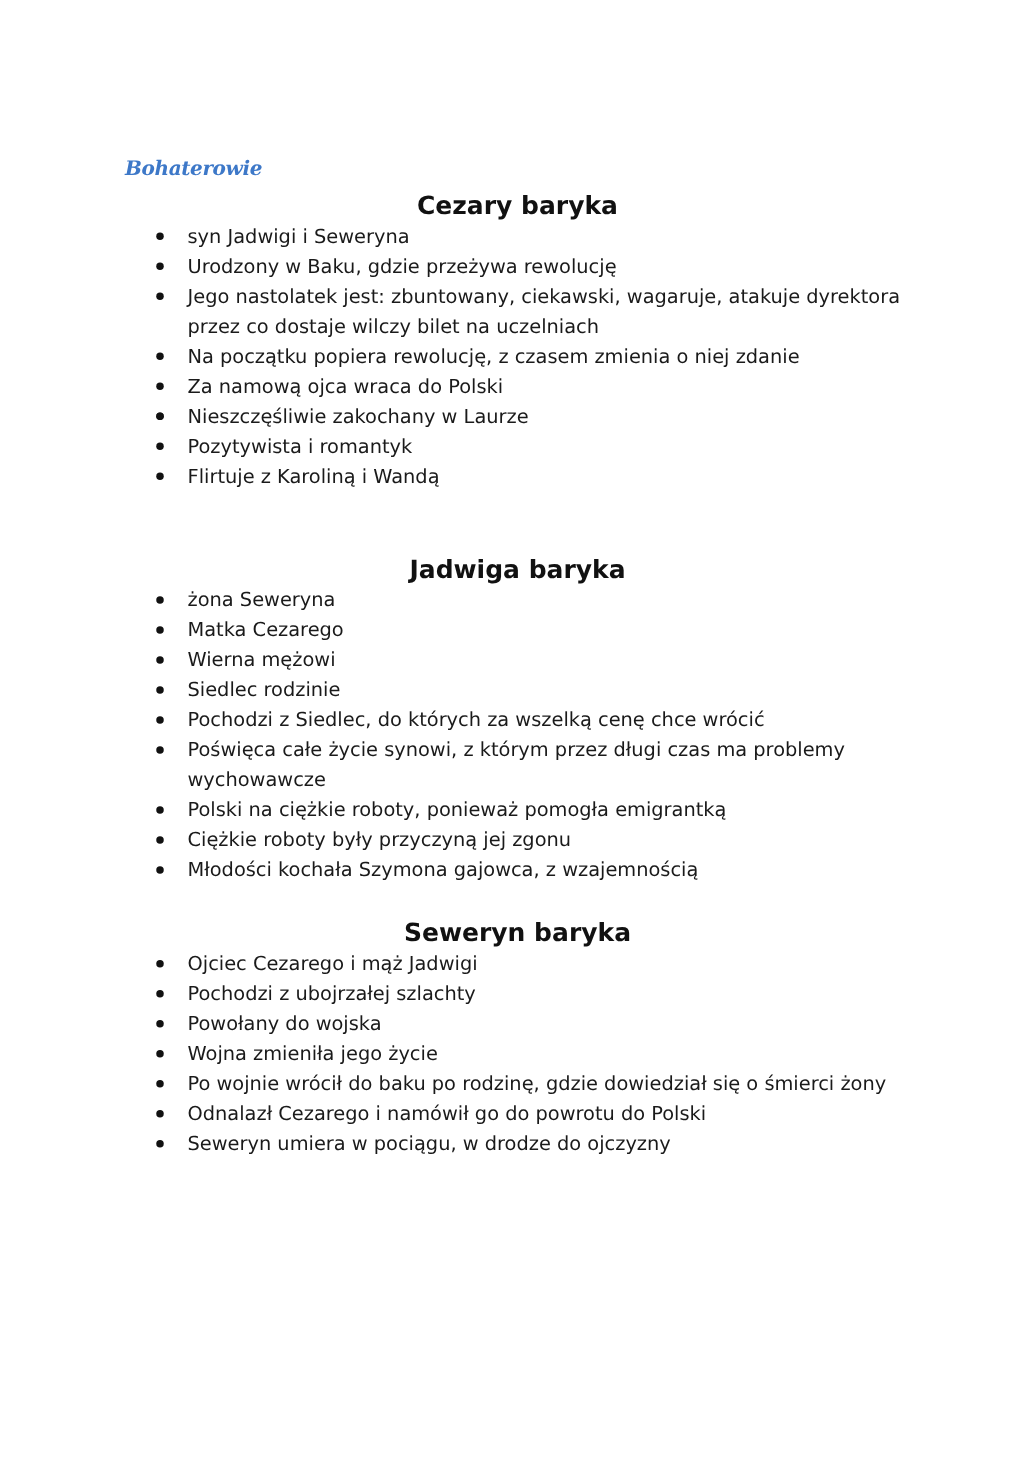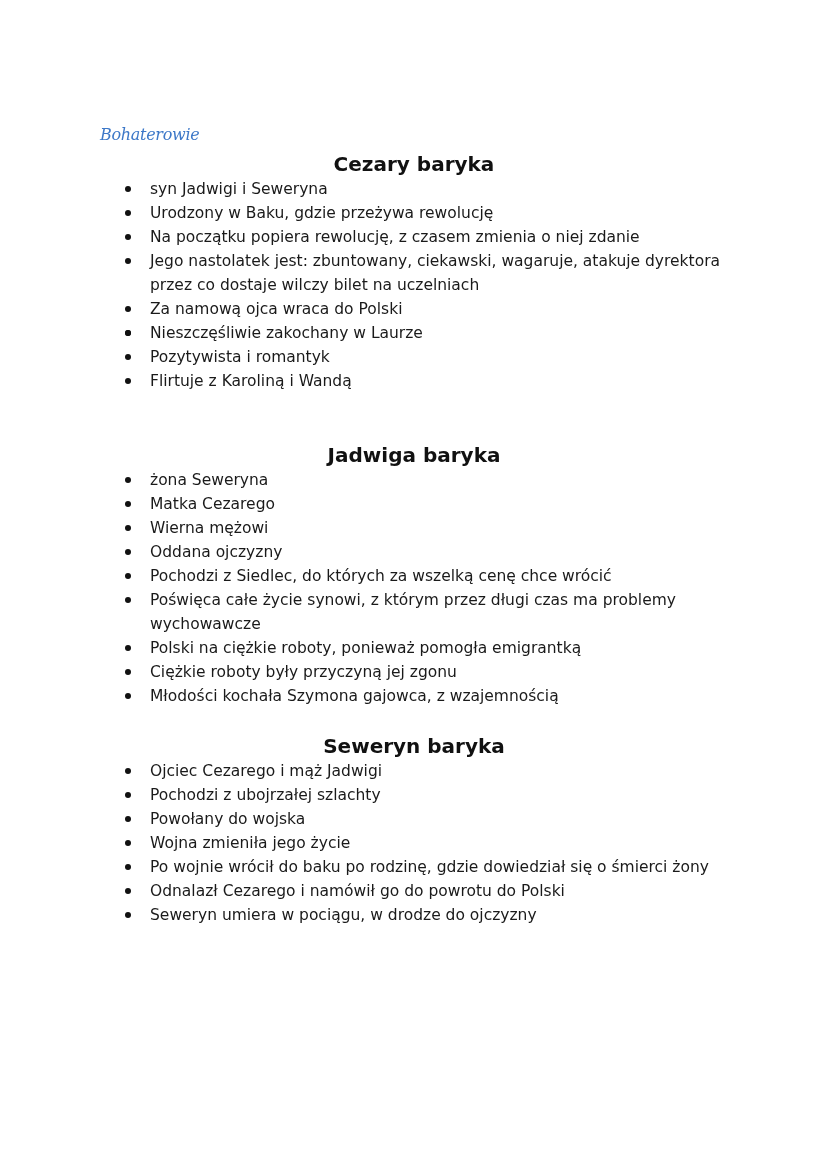--- a/index.html
+++ b/index.html
@@ -21,21 +21,21 @@
       top: 0;
       width: 828px;
       height: 1169px;
     }
     .doc-title {
       position: absolute;
       left: 100px;
       top: 125px;
       font-family: "DejaVu Serif", serif;
       font-style: italic;
-      font-weight: normal;
+      font-weight: bold;
       font-size: 16px;
       color: #3d78c8;
       letter-spacing: -0.3px;
     }
     .section {
       position: absolute;
       left: 0;
       width: 828px;
     }
     .section-heading {
@@ -87,25 +87,25 @@
       <li>
           <span class="dot"></span>
           <span class="txt">syn Jadwigi i Seweryna</span>
         </li>
       <li>
           <span class="dot"></span>
           <span class="txt">Urodzony w Baku, gdzie przeżywa rewolucję</span>
         </li>
       <li>
           <span class="dot"></span>
+          <span class="txt">Jego nastolatek jest: zbuntowany, ciekawski, wagaruje, atakuje dyrektora przez co dostaje wilczy bilet na uczelniach</span>
+        </li>
+      <li>
+          <span class="dot"></span>
           <span class="txt">Na początku popiera rewolucję, z czasem zmienia o niej zdanie</span>
-        </li>
-      <li>
-          <span class="dot"></span>
-          <span class="txt">Jego nastolatek jest: zbuntowany, ciekawski, wagaruje, atakuje dyrektora przez co dostaje wilczy bilet na uczelniach</span>
         </li>
       <li>
           <span class="dot"></span>
           <span class="txt">Za namową ojca wraca do Polski</span>
         </li>
       <li>
           <span class="dot"></span>
         </li>
       <li>
           <span class="dot"></span>
@@ -132,21 +132,21 @@
       <li>
           <span class="dot"></span>
           <span class="txt">Matka Cezarego</span>
         </li>
       <li>
           <span class="dot"></span>
           <span class="txt">Wierna mężowi</span>
         </li>
       <li>
           <span class="dot"></span>
-          <span class="txt">Oddana ojczyzny</span>
+          <span class="txt">Siedlec rodzinie</span>
         </li>
       <li>
           <span class="dot"></span>
           <span class="txt">Pochodzi z Siedlec, do których za wszelką cenę chce wrócić</span>
         </li>
       <li>
           <span class="dot"></span>
           <span class="txt">Poświęca całe życie synowi, z którym przez długi czas ma problemy wychowawcze</span>
         </li>
       <li>

